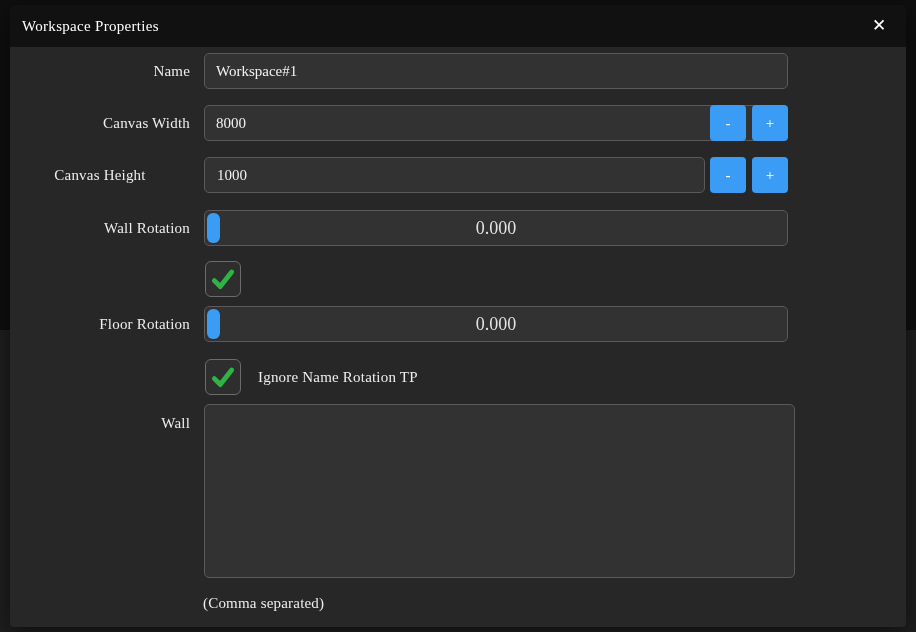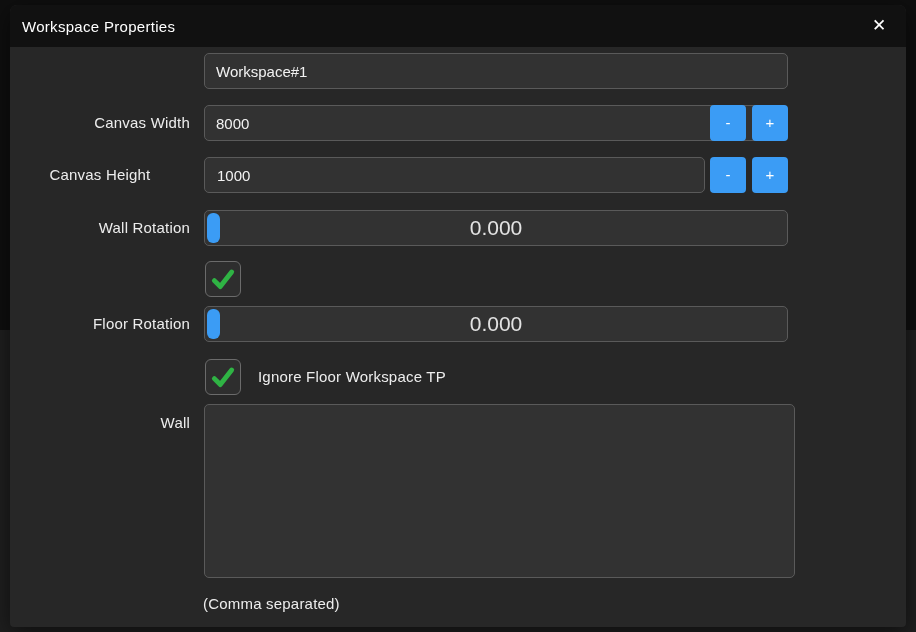--- a/index.html
+++ b/index.html
@@ -12,20 +12,21 @@
   }
   .backdrop-top {
     position: absolute; left: 0; top: 0; width: 916px; height: 330px;
     background: #0f0f0f;
   }
   .dialog {
     position: absolute; left: 10px; top: 5px; width: 896px; height: 622px;
     background: #272727;
     border-radius: 7px 7px 4px 4px;
     box-shadow: 0 6px 24px rgba(0,0,0,0.55);
+    font-family: Liberation Serif, serif;
   }
   .titlebar {
     position: absolute; left: 0; top: 0; right: 0; height: 42px;
     background: #111111;
     border-radius: 7px 7px 0 0;
     display: flex; align-items: center;
     padding: 0 12px; box-sizing: border-box;
   }
   .title { color: #ffffff; font-size: 15px; letter-spacing: 0.3px; }
   .close-btn {
@@ -82,21 +83,21 @@
   .slider-floor { top: 301px; }
   .slider .handle {
     position: absolute; left: 2px; top: 2px;
     width: 13px; height: 30px;
     background: #3b9cf5; border-radius: 6px;
     cursor: grab;
   }
   .slider .value {
     position: absolute; left: 0; right: 0; top: 0;
     text-align: center; line-height: 34px;
-    color: #e3e3e3; font-size: 21px;
+    color: #e3e3e3; font-size: 18px;
   }
   .checkbox {
     position: absolute; width: 36px; height: 36px;
     background: #2e2e2e;
     border: 1px solid #6b6b6b; border-radius: 6px;
     box-sizing: border-box;
     display: flex; align-items: center; justify-content: center;
     cursor: pointer;
   }
   .check-wall  { left: 195px; top: 256px; }
@@ -131,20 +132,21 @@
 
 <div class="dialog">
 
   <div class="titlebar">
     <span class="title">Workspace Properties</span>
     <button class="close-btn">
       <span>✕</span>
     </button>
   </div>
 
+  <div class="lbl lbl-name">Name</div>
   <input class="input input-name" type="text" value="Workspace#1" style="">
 
   <div class="lbl lbl-cw">Canvas Width</div>
   <input class="input input-cw" type="text" value="8000" style="">
   <button class="step-btn cw-minus">-</button>
   <button class="step-btn cw-plus">+</button>
 
   <div class="lbl lbl-ch">Canvas Height</div>
   <input class="input input-ch" type="text" value="1000" style="">
   <button class="step-btn ch-minus">-</button>
@@ -166,20 +168,20 @@
   <div class="slider slider-floor">
     <div class="handle"></div>
     <div class="value">0.000</div>
   </div>
 
   <div class="checkbox check-floor">
     <svg width="26" height="26" viewBox="0 0 24 24">
       <polyline points="4,13.5 9.5,19 20,5.5" fill="none" stroke="#2fb344" stroke-width="4.5" stroke-linecap="round" stroke-linejoin="round"></polyline>
     </svg>
   </div>
-  <div class="check-label check-label-floor">Ignore Floor Workspace TP</div>
+  <div class="check-label check-label-floor">Ignore Name Rotation TP</div>
 
   <div class="lbl lbl-tags">Wall</div>
   <textarea class="tags-area" style=""></textarea>
 
   <div class="note">(Comma separated)</div>
 
 </div>
 
 </body></html>

